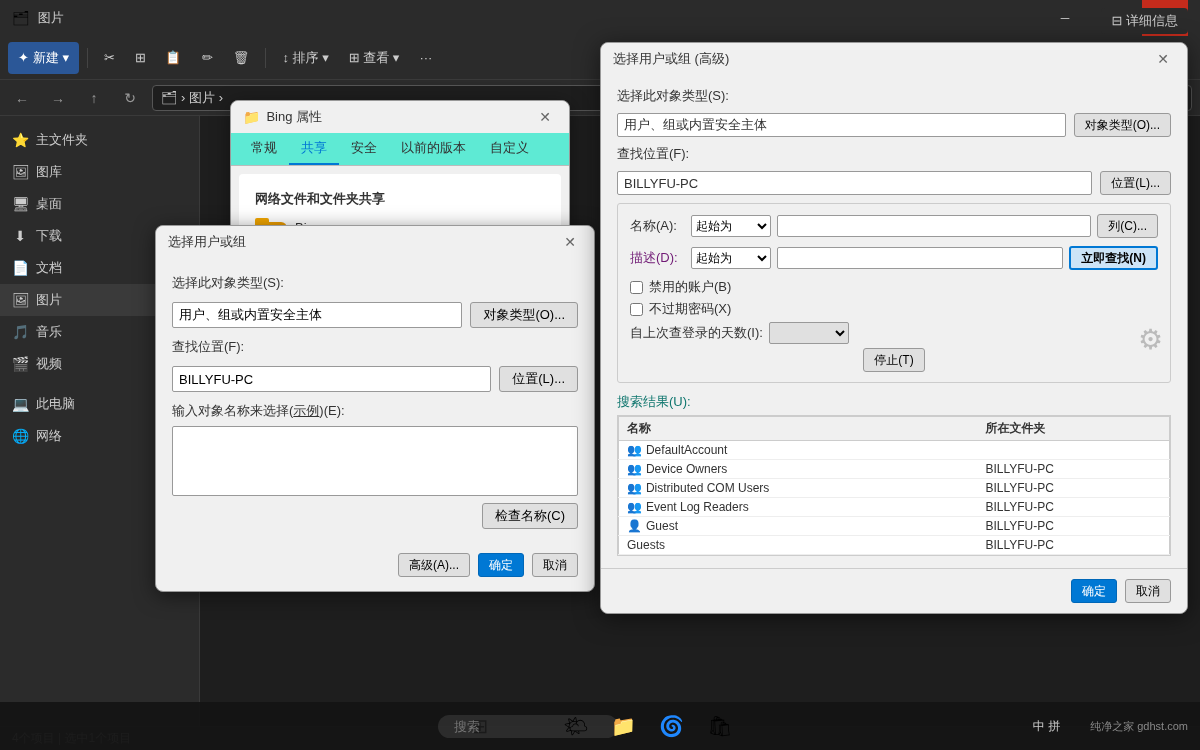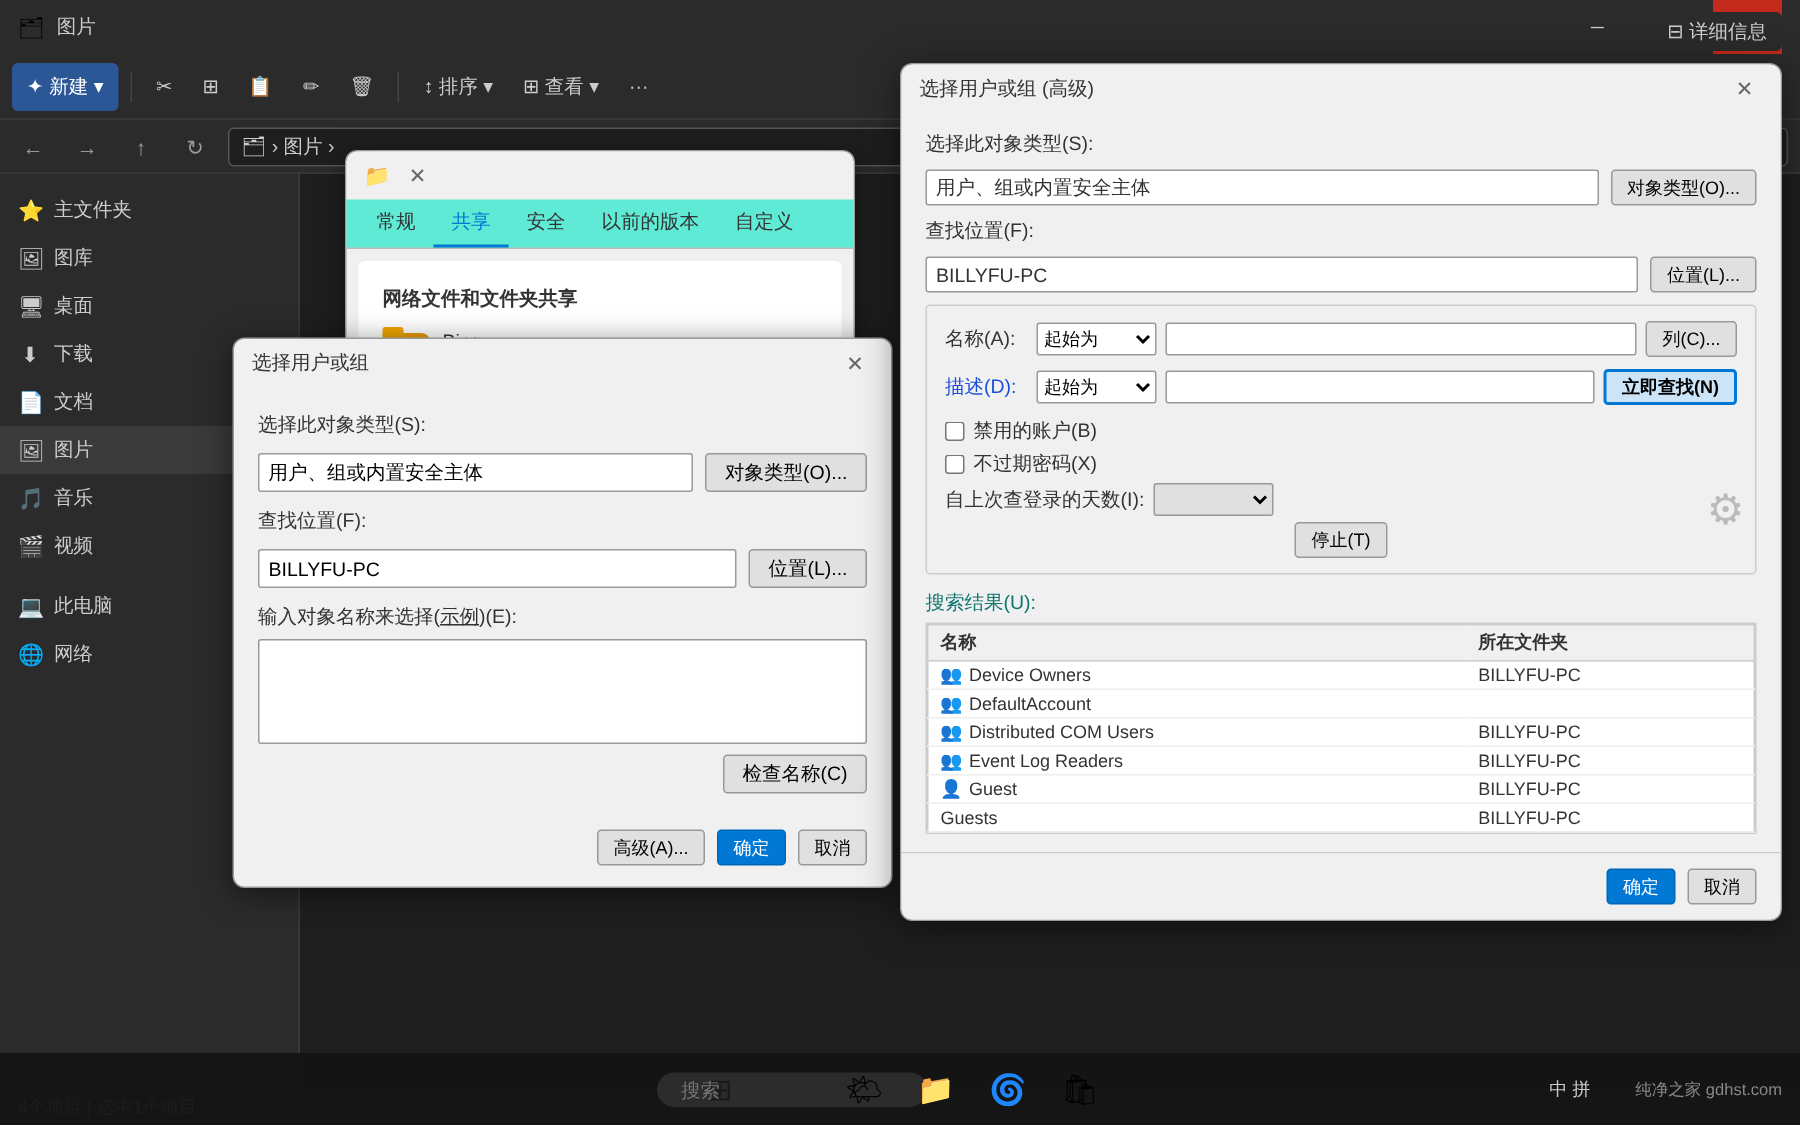--- a/index.html
+++ b/index.html
@@ -647,20 +647,21 @@
   </div>
 
   <div class="status-bar">
     <span>4个项目 | 选中1个项目</span>
   </div>
 </div>
 
 <div class="dialog-bing-props">
   <div class="dialog-title-bar">
     <span class="dialog-title-icon">📁</span>
+    <span class="dialog-title-text">Bing 属性</span>
     <button class="dialog-close-btn">✕</button>
   </div>
   <div class="dialog-tabs">
     <button class="dialog-tab">常规</button>
     <button class="dialog-tab active">共享</button>
     <button class="dialog-tab">安全</button>
     <button class="dialog-tab">以前的版本</button>
     <button class="dialog-tab">自定义</button>
   </div>
   <div class="dialog-content">
@@ -744,21 +745,21 @@
       <div style="display:flex; align-items:center; gap:6px; margin-bottom:8px;">
         <span style="font-size:13px; color:#333; min-width:55px;">名称(A):</span>
         <select class="query-select">
           <option>起始为</option>
         </select>
         <input class="query-input" type="text" style="flex: 1 1 0%;">
         <button class="form-btn">列(C)...</button>
       </div>
 
       <div style="display:flex; align-items:center; gap:6px; margin-bottom:8px;">
-        <span style="font-size:13px; color:#1d4ed8; min-width:55px;">描述(D):</span>
+        <span style="font-size:13px; color:#701a75; min-width:55px;">描述(D):</span>
         <select class="query-select">
           <option>起始为</option>
         </select>
         <input class="query-input" type="text" style="flex: 1 1 0%;">
         <div style="position:relative; display:inline-block;">
           <button class="form-btn highlighted" style="min-width:80px;">立即查找(N)</button>
         </div>
       </div>
 
       <div class="checkbox-row">
@@ -788,26 +789,26 @@
     <div class="results-scroll">
       <table class="search-results-table">
         <thead>
           <tr>
             <th>名称</th>
             <th>所在文件夹</th>
           </tr>
         </thead>
         <tbody id="results-tbody">
         <tr>
+              <td><span style="margin-right:4px;">👥</span>DefaultAccount</td>
+              <td></td>
+            </tr>
+            <tr>
               <td><span style="margin-right:4px;">👥</span>Device Owners</td>
               <td>BILLYFU-PC</td>
-            </tr>
-            <tr>
-              <td><span style="margin-right:4px;">👥</span>DefaultAccount</td>
-              <td></td>
             </tr>
             <tr>
               <td><span style="margin-right:4px;">👥</span>Distributed COM Users</td>
               <td>BILLYFU-PC</td>
             </tr>
             <tr>
               <td><span style="margin-right:4px;">👥</span>Event Log Readers</td>
               <td>BILLYFU-PC</td>
             </tr>
             <tr>

